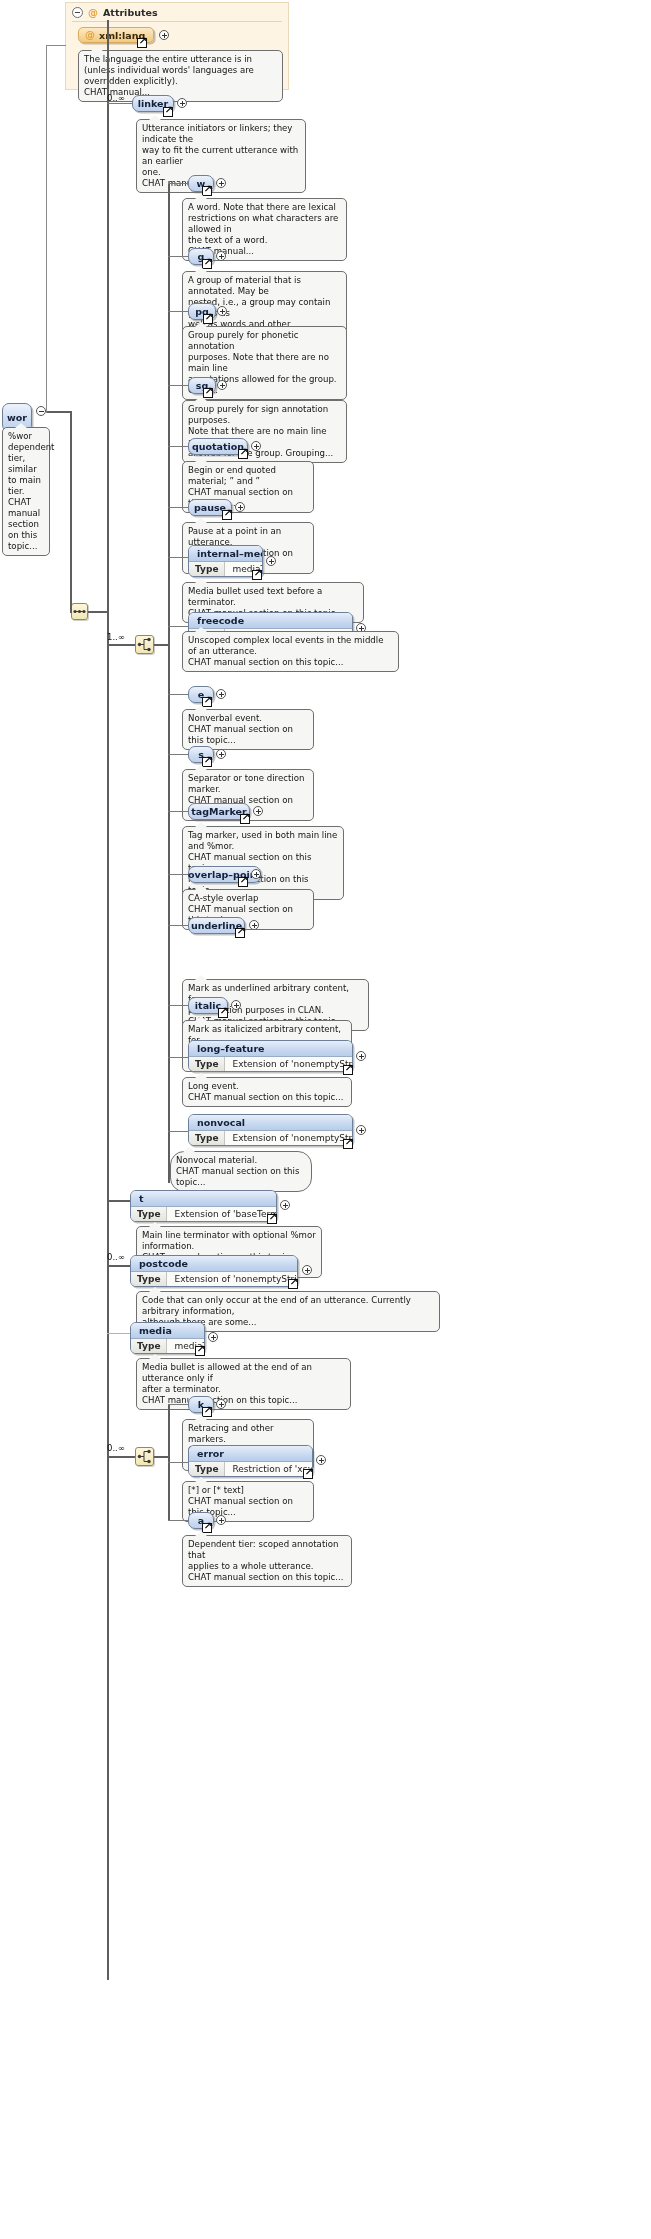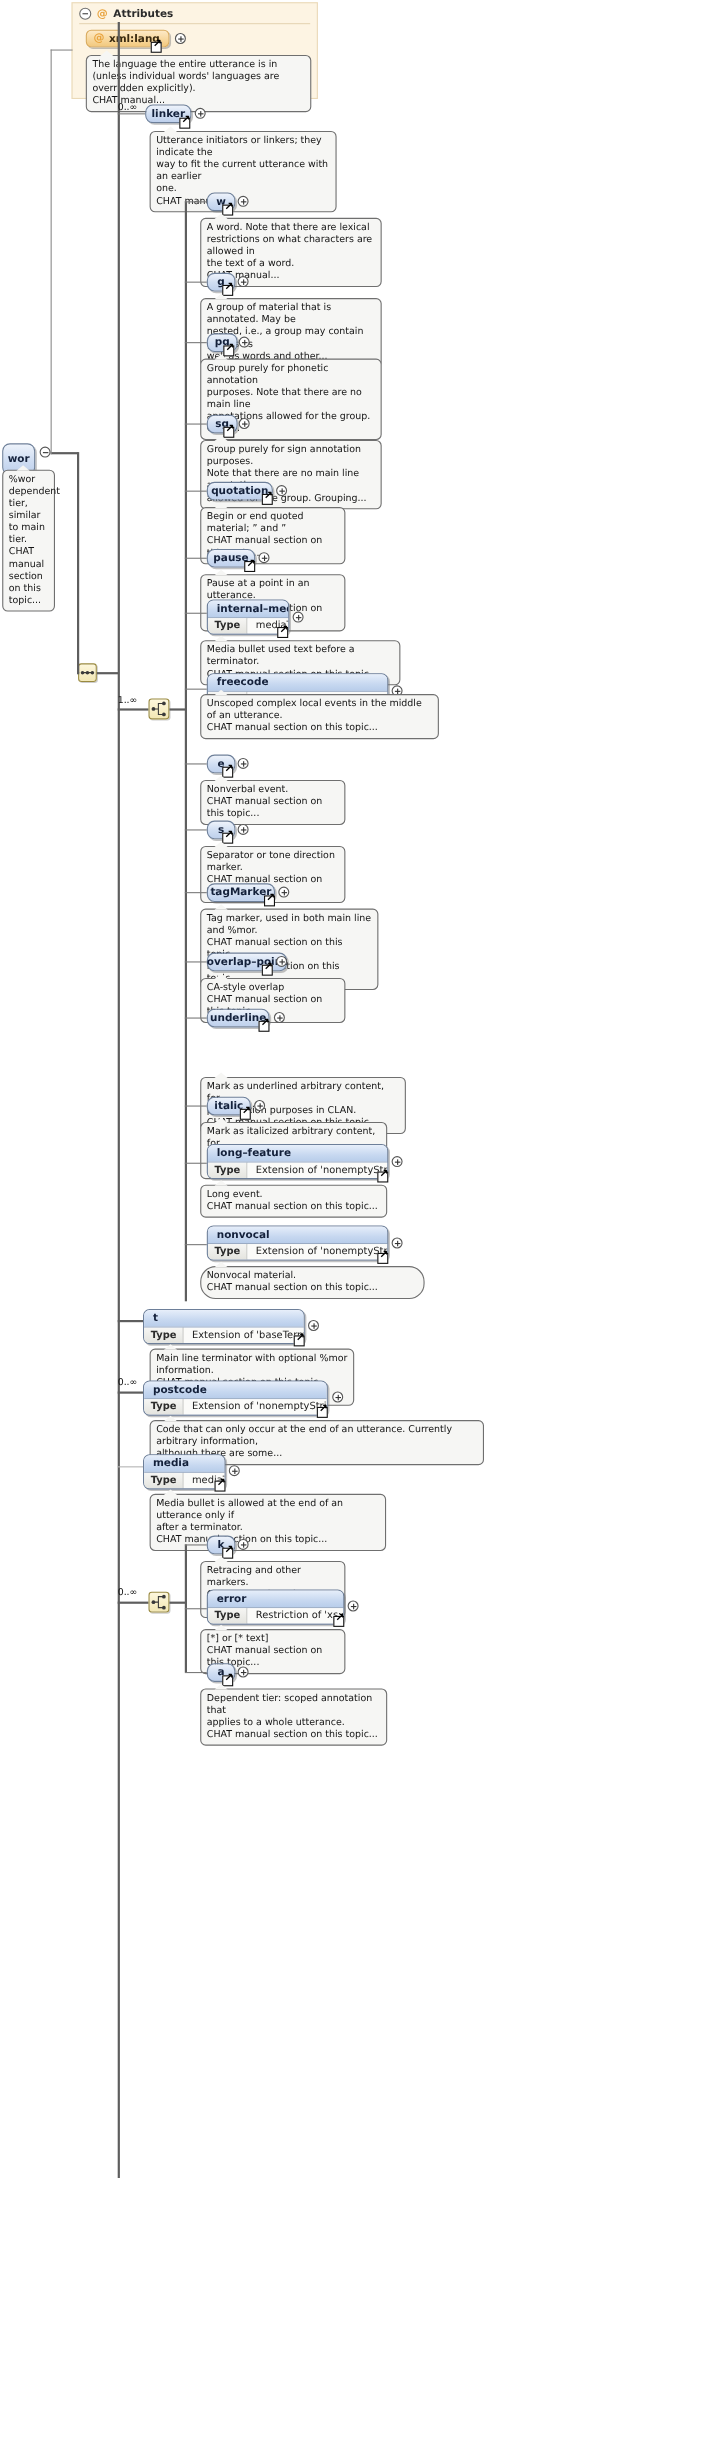--- a/index.html
+++ b/index.html
@@ -359,21 +359,21 @@
   <div class="ln h" style="left:168px;top:1131px;width:20px;"></div>
   <div class="elx" style="left:188px;top:1114px;width:165px;">
     <div class="ttl">nonvocal</div>
     <div class="trow">
       <div class="tlab">Type</div>
       <div class="tval">Extension of 'nonemptyStringType'</div>
     </div>
   </div>
   <div class="arrowbox" style="left:343px;top:1139px;"></div>
   <div class="pm plus" style="left:356px;top:1125px;"></div>
-  <div class="doc" style="left:182px;top:1151px;width:204px;border-radius:14px;">Nonvocal material.
+  <div class="doc" style="left:170px;top:1151px;width:142px;border-radius:14px;">Nonvocal material.
 CHAT manual section on this topic...</div>
 
   <div class="ln h thick" style="left:107px;top:1200px;width:23px;"></div>
   <div class="elx" style="left:130px;top:1190px;width:147px;">
     <div class="ttl">t</div>
     <div class="trow">
       <div class="tlab">Type</div>
       <div class="tval">Extension of 'baseTerminatorType'</div>
     </div>
   </div>

